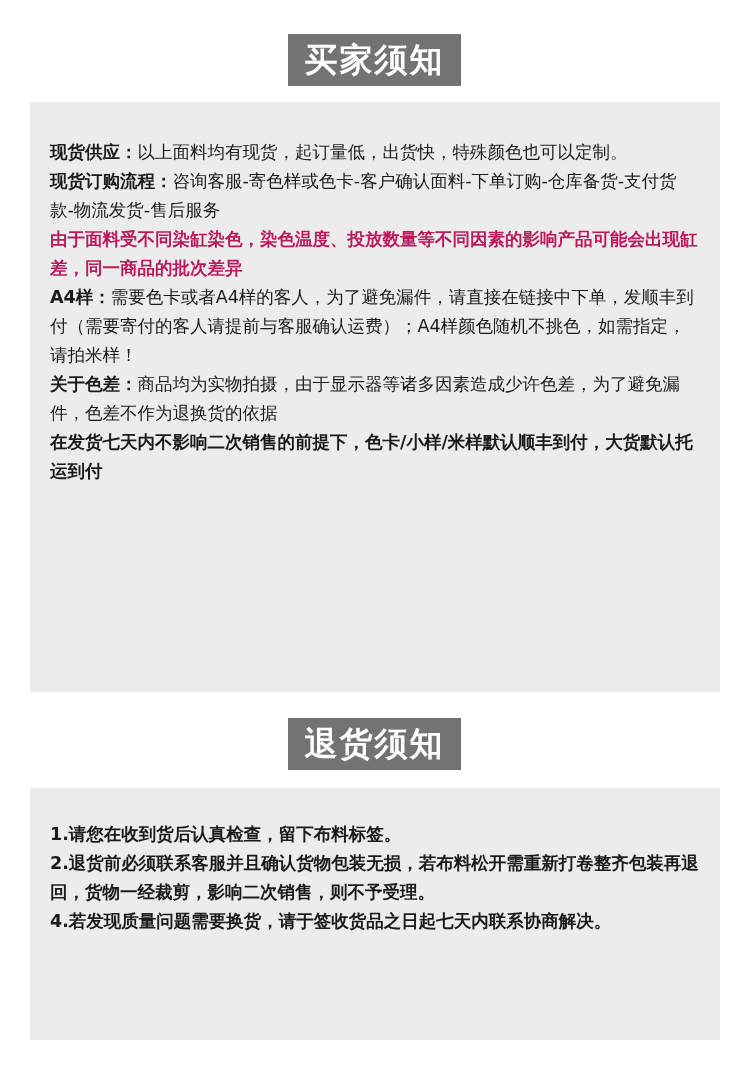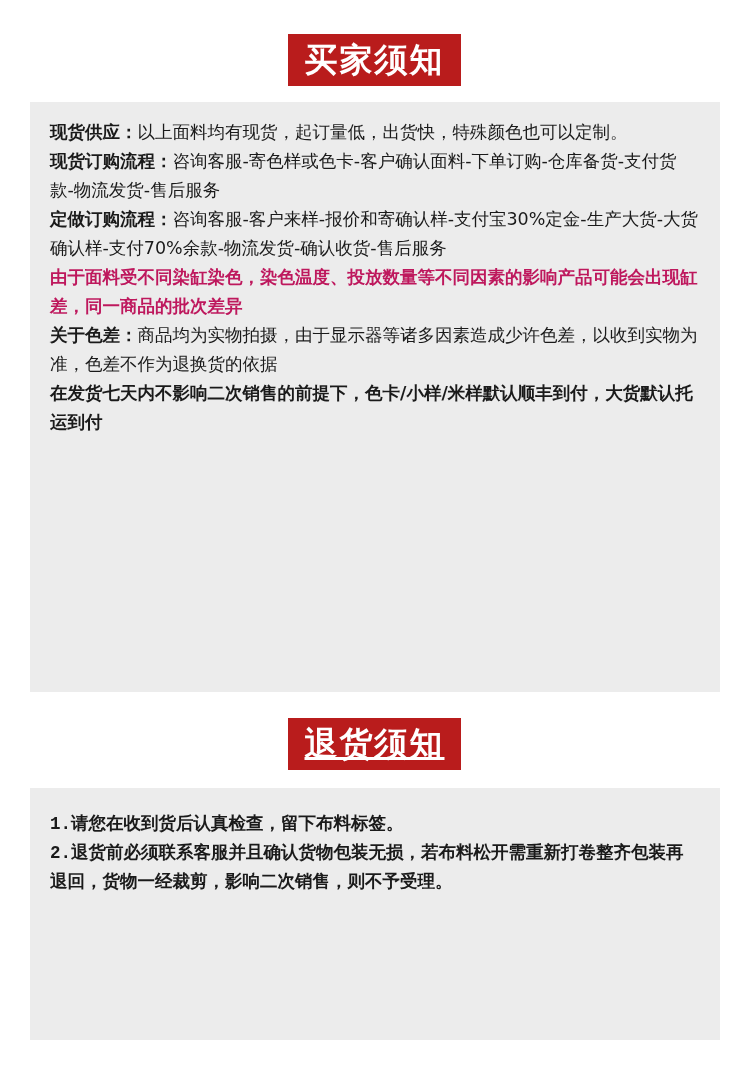--- a/index.html
+++ b/index.html
@@ -1,39 +1,40 @@
 <!DOCTYPE html>
 <html><head>
 <meta charset="utf-8">
 <style>
   html, body { margin:0; padding:0; background:#ffffff; }
   body { width:750px; height:1074px; position:relative; overflow:hidden;
          font-family:"DejaVu Sans","Liberation Sans",sans-serif; color:#1a1a1a; }
-  .title-box { position:absolute; left:288px; width:173px; height:52px; background:#b91c1c;
+  .title-box { position:absolute; left:288px; width:173px; height:52px; background:#737373;
                color:#fff; font-size:33px; font-weight:bold; text-align:center; line-height:52px;
                letter-spacing:2px; }
   .panel { position:absolute; left:30px; width:690px; background:#ececec; box-sizing:border-box;
            padding:0 20px; }
   .para { font-size:17.5px; line-height:29px; margin:0; }
   .para .lbl { font-weight:bold; }
   .para.red { color:#be185d; font-weight:bold; }
   .para.bold { font-weight:bold; }
 </style>
 </head>
 <body>
 
 <div class="title-box" style="top:34px;">买家须知</div>
 
-<div class="panel" style="top:102px;height:590px;padding-top:16px;">
+<div class="panel" style="top:102px;height:590px;padding-top:36px;">
   <p class="para"><span class="lbl">现货供应：</span><span>以上面料均有现货，起订量低，出货快，特殊颜色也可以定制。</span></p>
   <p class="para"><span class="lbl">现货订购流程：</span><span>咨询客服-寄色样或色卡-客户确认面料-下单订购-仓库备货-支付货款-物流发货-售后服务</span></p>
-  <p class="para"><span class="lbl">定做订购流程：</span><span>咨询客服-客户来样-报价和寄确认样-支付宝30%定金-生产大货-大货确认样-支付70%余款-物流发货-确认收货-售后服务</span></p>
   <p class="para red">由于面料受不同染缸染色，染色温度、投放数量等不同因素的影响产品可能会出现缸差，同一商品的批次差异</p>
-  <p class="para"><span class="lbl">关于色差：</span><span>商品均为实物拍摄，由于显示器等诸多因素造成少许色差，以收到实物为准，色差不作为退换货的依据</span></p>
+  <p class="para"><span class="lbl">A4样：</span><span>需要色卡或者A4样的客人，为了避免漏件，请直接在链接中下单，发顺丰到付（需要寄付的客人请提前与客服确认运费）；A4样颜色随机不挑色，如需指定，请拍米样！</span></p>
+  <p class="para"><span class="lbl">关于色差：</span><span>商品均为实物拍摄，由于显示器等诸多因素造成少许色差，为了避免漏件，色差不作为退换货的依据</span></p>
   <p class="para bold">在发货七天内不影响二次销售的前提下，色卡/小样/米样默认顺丰到付，大货默认托运到付</p>
 </div>
 
-<div class="title-box" style="top:718px;text-decoration:underline;">退货须知</div>
+<div class="title-box" style="top:718px;">退货须知</div>
 
-<div class="panel" style="top:788px;height:252px;padding-top:22px;font-family:Liberation Mono, monospace;">
+<div class="panel" style="top:788px;height:252px;padding-top:32px;">
   <p class="para bold">1.请您在收到货后认真检查，留下布料标签。</p>
   <p class="para bold">2.退货前必须联系客服并且确认货物包装无损，若布料松开需重新打卷整齐包装再退回，货物一经裁剪，影响二次销售，则不予受理。</p>
+  <p class="para bold">4.若发现质量问题需要换货，请于签收货品之日起七天内联系协商解决。</p>
 </div>
 
 </body></html>

